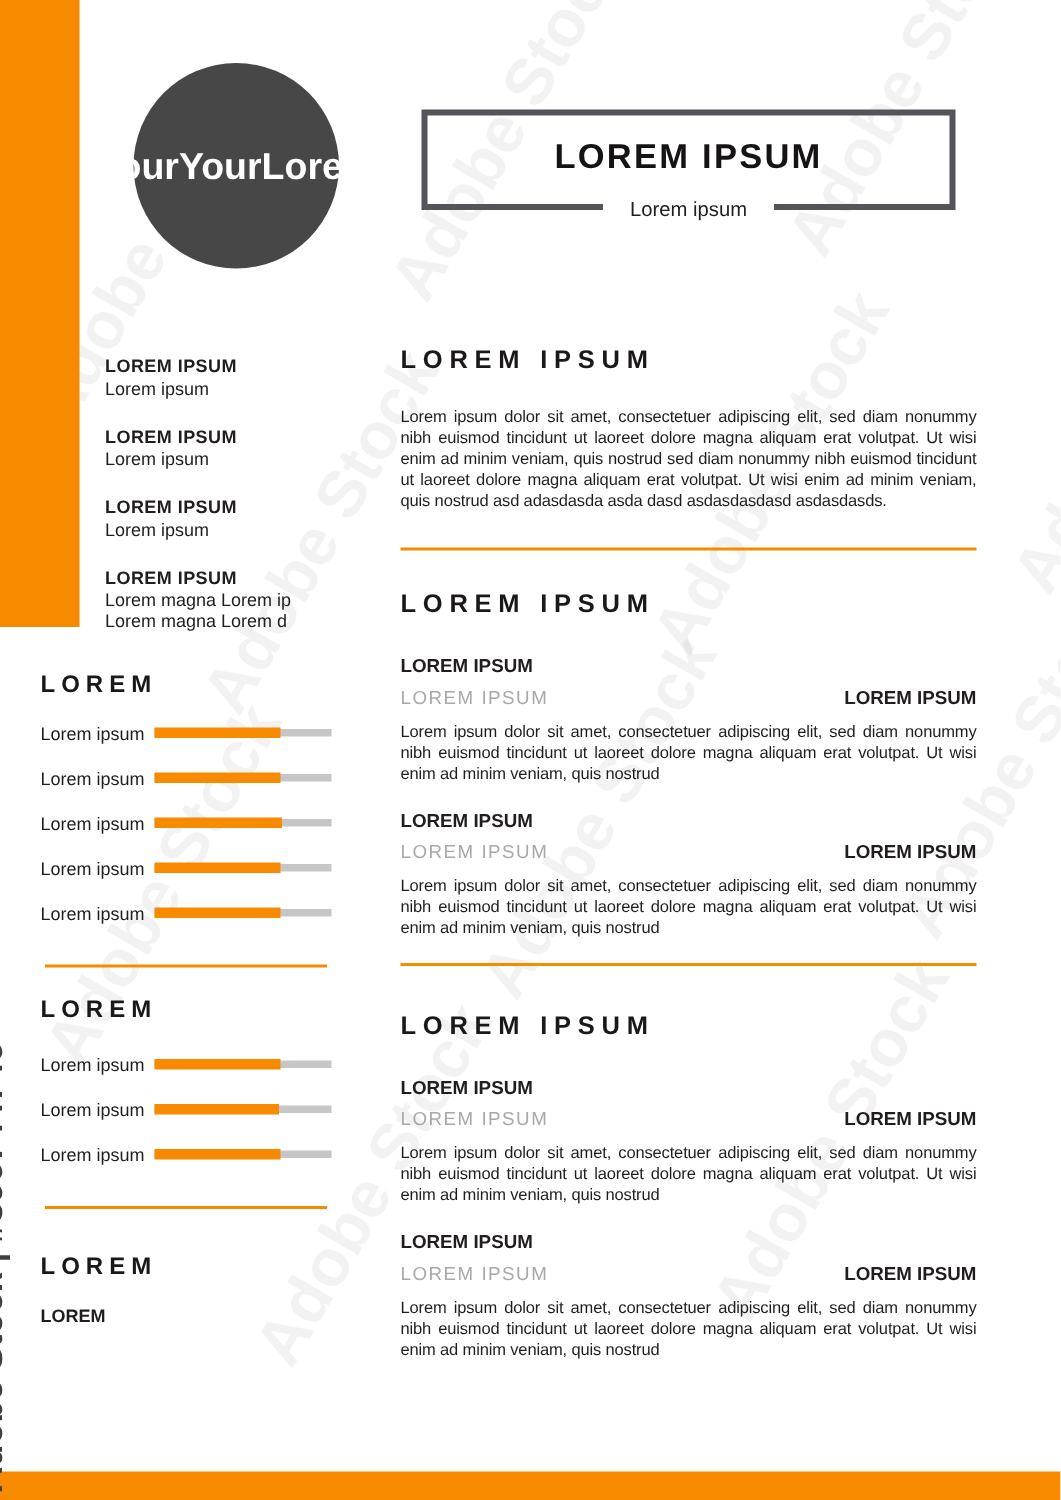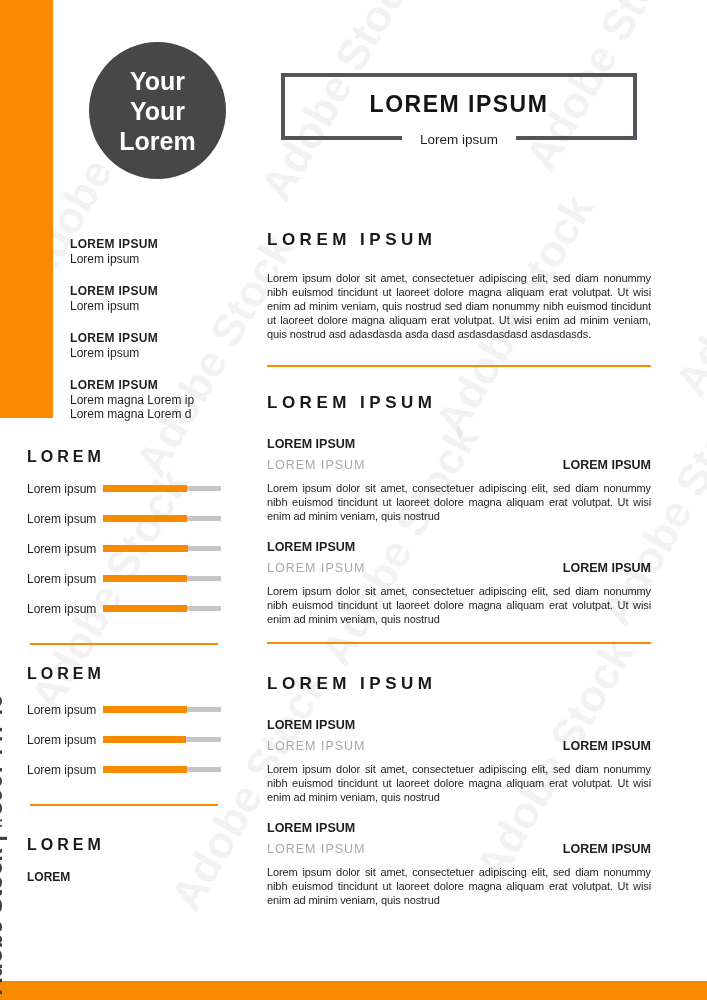--- a/index.html
+++ b/index.html
@@ -38,21 +38,21 @@
 
   
   .orange-top-bar { position: absolute; left: 0; top: 0; width: 53px; height: 418px; }
   .footer-bar { position: absolute; left: 0; bottom: 0; width: 707px; height: 19px; }
 
   
   .photo-circle {
     position: absolute; left: 89px; top: 42px;
     width: 137px; height: 137px; border-radius: 50%;
     background: #474747;
-    display: flex; flex-direction: column; align-items: center; justify-content: center;
+    display: flex; flex-direction: row; align-items: center; justify-content: center;
     color: #ffffff; font-weight: 700; font-size: 25px; line-height: 30px;
     text-align: center;
   }
 
   
   .header-box {
     position: absolute; left: 281px; top: 73px;
     width: 356px; height: 67px; box-sizing: border-box;
     border: 4px solid #54555a;
   }

